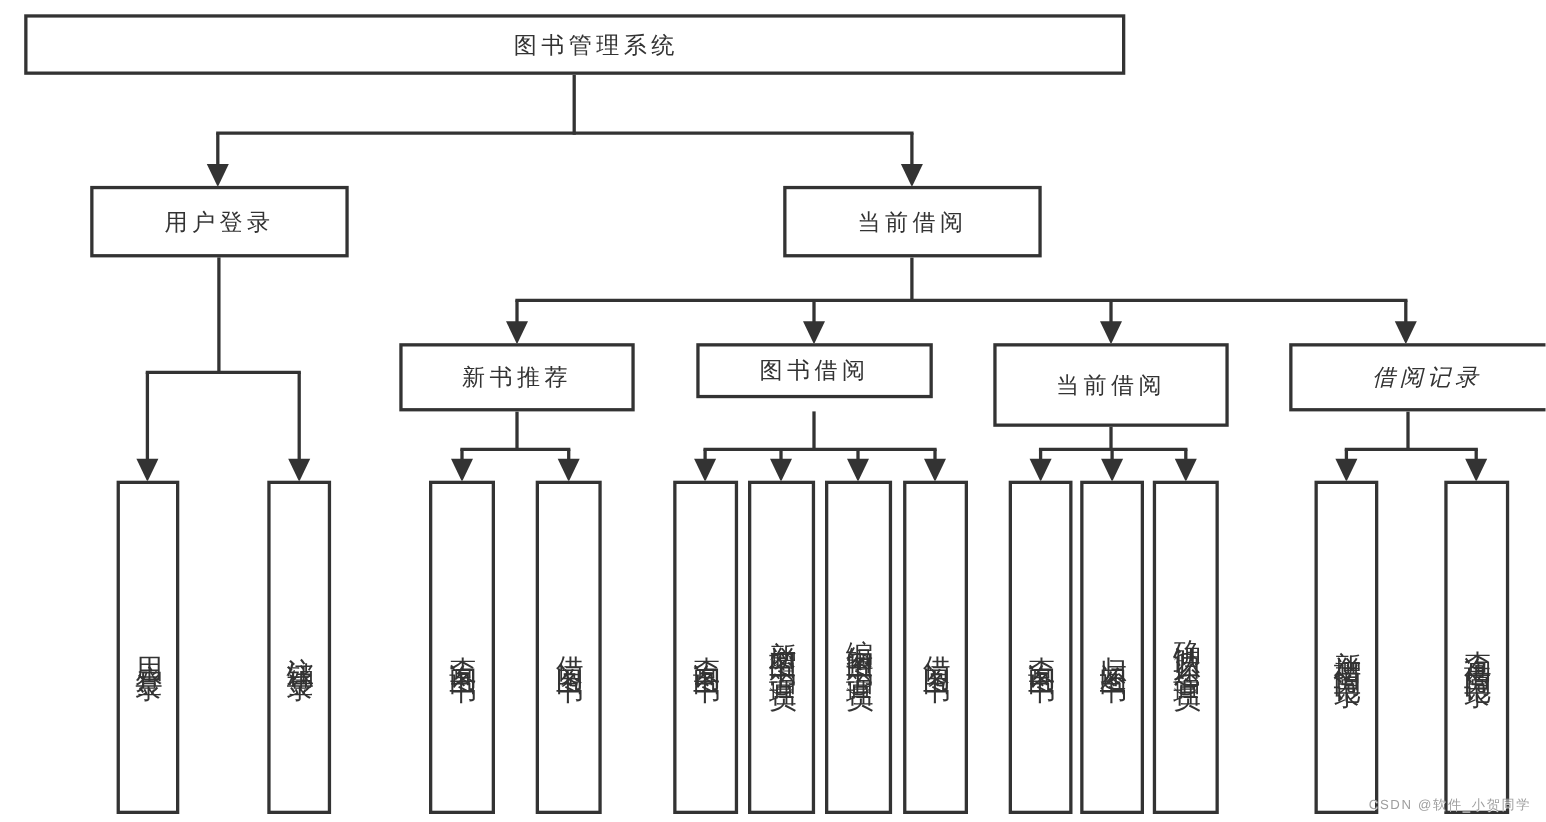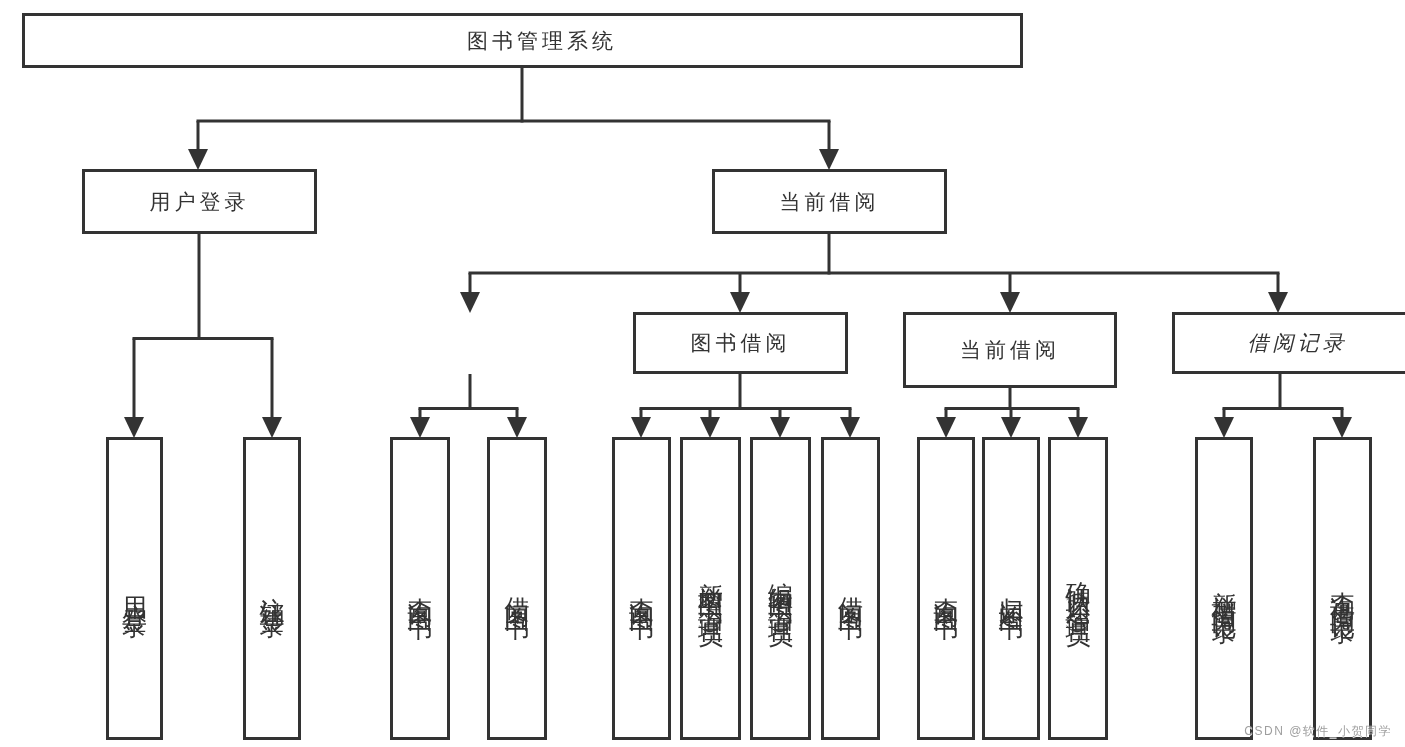--- a/index.html
+++ b/index.html
@@ -150,21 +150,22 @@
       <line x1="1342" y1="408.5" x2="1342" y2="419"></line>
       <polygon points="1332,417 1352,417 1342,438"></polygon>
     </g>
   </svg>
 
   <div class="node" style="left:22px; top:13px; width:1001px; height:55px;padding-left:39px;">图书管理系统</div>
 
   <div class="node" style="left:82px; top:169px; width:235px; height:65px;">用户登录</div>
   <div class="node" style="left:712px; top:169px; width:235px; height:65px;">当前借阅</div>
 
-  <div class="node" style="left:633px; top:312px; width:215px; height:62px;text-align:right;">图书借阅</div>
+  <div class="node" style="left:363px; top:312px; width:214px; height:62px;">新书推荐</div>
+  <div class="node" style="left:633px; top:312px; width:215px; height:50px;text-align:right;">图书借阅</div>
   <div class="node" style="left:903px; top:312px; width:214px; height:76px;">当前借阅</div>
   <div class="node" style="left:1172px; top:312px; width:251px; height:62px;font-style:italic;">借阅记录</div>
 
   <div class="leaf" style="left:106px; width:57px;">
     <span class="vtext">用户登录</span>
   </div>
   <div class="leaf" style="left:243px; width:58px;">
     <span class="vtext">注销登录</span>
   </div>
 

